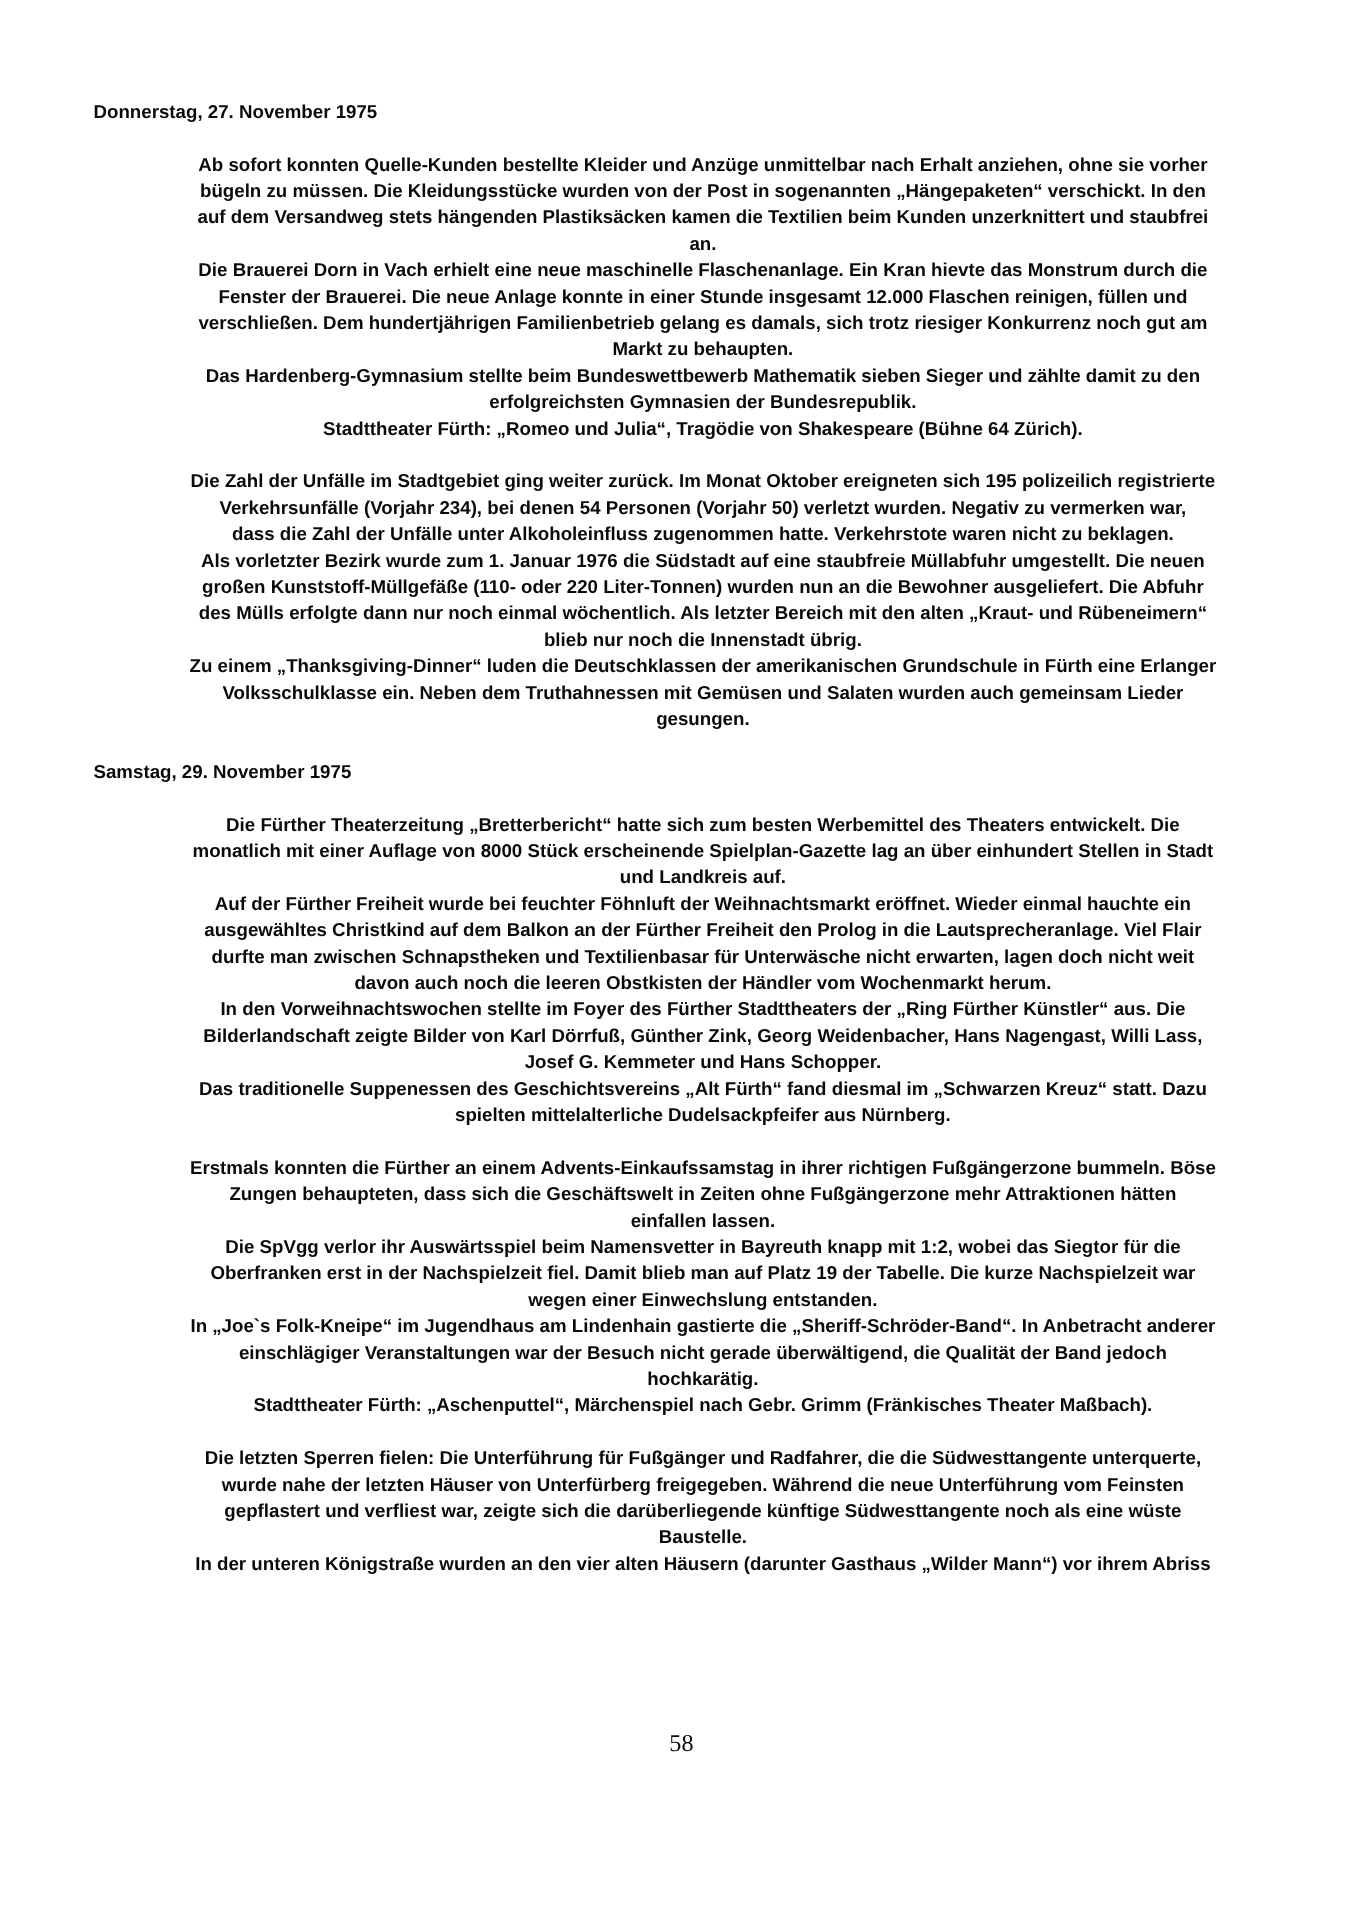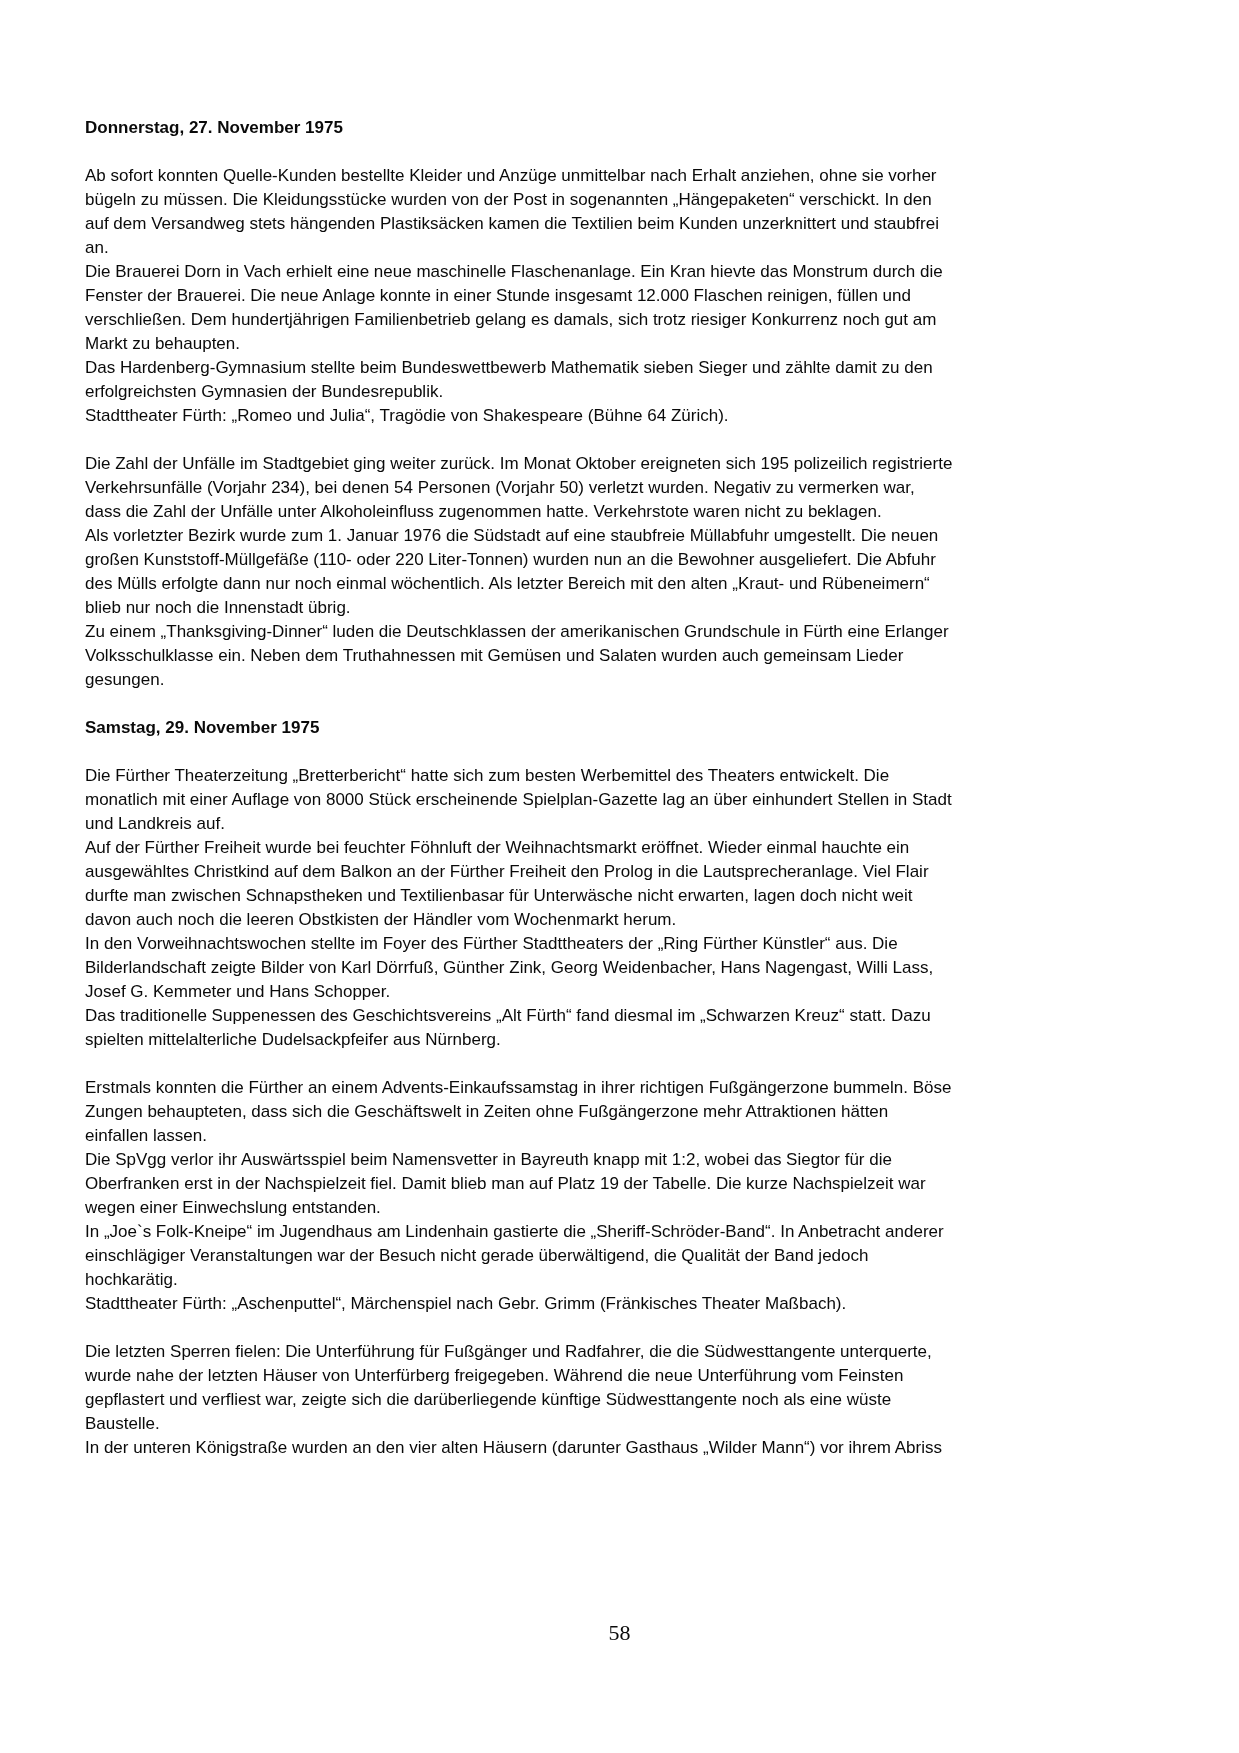--- a/index.html
+++ b/index.html
@@ -13,41 +13,42 @@
     width: 1239px;
     height: 1753px;
     background: #ffffff;
     color: #0a0a0a;
     font-family: "Liberation Sans", "DejaVu Sans", sans-serif;
     overflow: hidden;
   }
   .content {
     position: absolute;
     left: 85px;
-    top: 116px;
+    top: 90px;
     width: 1108px;
   }
   .section-heading {
     font-size: 17px;
     font-weight: 700;
     line-height: 24px;
     margin: 0 0 24px 0;
     white-space: pre-line;
   }
   .section-body {
     font-size: 17px;
-    font-weight: 400;
+    font-weight: 700;
     line-height: 24px;
     margin: 0 0 24px 0;
     white-space: pre-line;
+    text-align: center;
   }
   .page-number {
     position: absolute;
     left: 0;
-    top: 1620px;
+    top: 1572px;
     width: 1239px;
     text-align: center;
     font-family: "Liberation Serif", "DejaVu Serif", serif;
     font-size: 22px;
     line-height: 26px;
     color: #0a0a0a;
   }
 </style>
 </head>
 <body>

